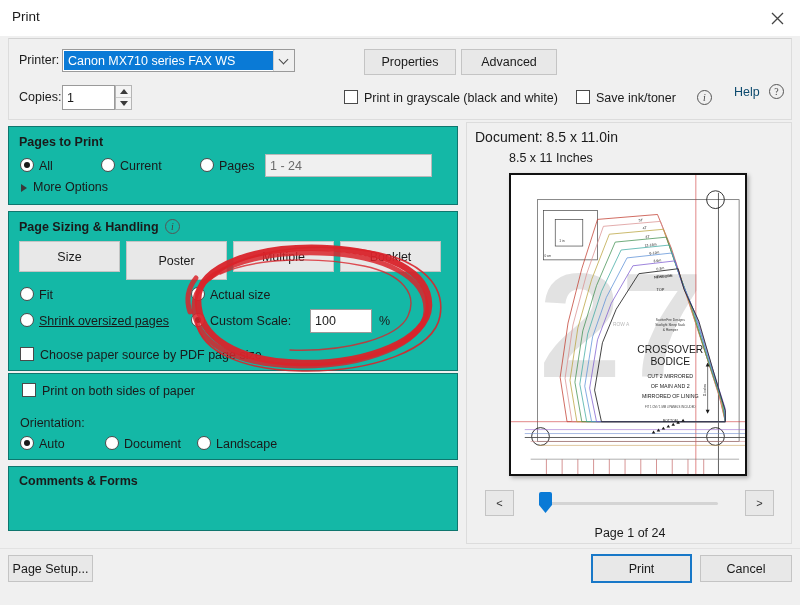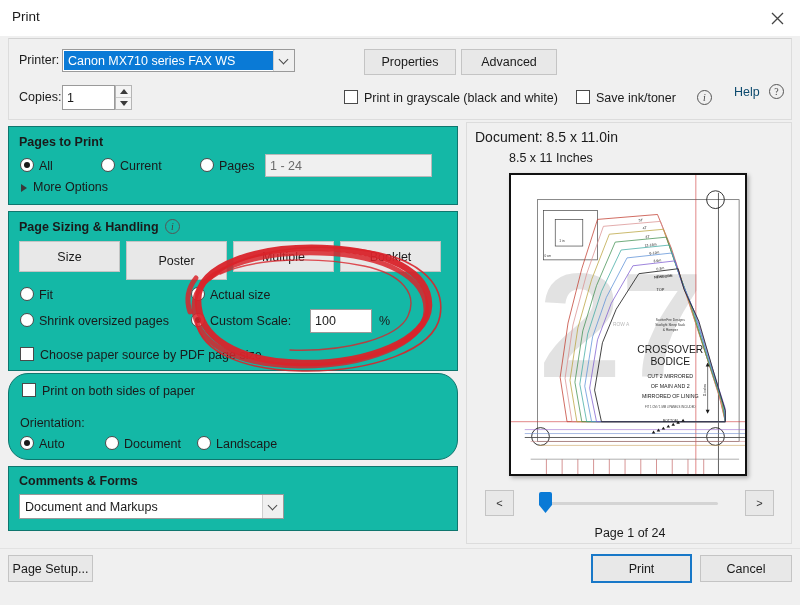--- a/index.html
+++ b/index.html
@@ -337,60 +337,54 @@
 
     <div class="btn" style="left:10px; top:29px; width:101px; height:31px;">Size</div>
     <div class="btn" style="left:117px; top:29px; width:101px; height:39px;">Poster</div>
     <div class="btn" style="left:224px; top:29px; width:101px; height:31px;">Multiple</div>
     <div class="btn" style="left:331px; top:29px; width:101px; height:31px;">Booklet</div>
 
     <div class="rdo" style="left:11px; top:75px;"></div>
     <div class="lbl" style="left:30px; top:76px;">Fit</div>
 
     <div class="rdo" style="left:11px; top:101px;"></div>
-    <div class="lbl" style="left:30px; top:102px;">Shrink oversized pages</div>
+    <div class="lbl" style="left:30px; top:102px;text-decoration:underline;">Shrink oversized pages</div>
 
     <div class="rdo" style="left:182px; top:75px;"></div>
     <div class="lbl" style="left:201px; top:76px;">Actual size</div>
 
     <div class="rdo on" style="left:182px; top:101px;"></div>
     <div class="lbl" style="left:201px; top:102px;">Custom Scale:</div>
 
     <div class="numfield" style="left:301px; top:97px; width:62px; height:24px;">100</div>
     <div class="lbl" style="left:370px; top:102px;">%</div>
 
     <div class="cbx" style="left:11px; top:135px;"></div>
     <div class="lbl" style="left:31px; top:136px;">Choose paper source by PDF page size</div>
   </div>
 
-  <div class="group" style="left:8px; top:373px; width:450px; height:87px;border-radius:20px;">
+  <div class="group" style="left:8px; top:373px; width:450px; height:87px;">
     <div class="cbx" style="left:13px; top:9px;"></div>
     <div class="lbl" style="left:33px; top:10px;">Print on both sides of paper</div>
 
     <div class="lbl" style="left:11px; top:42px;">Orientation:</div>
 
     <div class="rdo on" style="left:11px; top:62px;"></div>
     <div class="lbl" style="left:30px; top:63px;">Auto</div>
 
     <div class="rdo" style="left:96px; top:62px;"></div>
     <div class="lbl" style="left:115px; top:63px;">Document</div>
 
     <div class="rdo" style="left:188px; top:62px;"></div>
     <div class="lbl" style="left:207px; top:63px;">Landscape</div>
   </div>
 
   <div class="group" style="left:8px; top:466px; width:450px; height:65px;">
     <div class="group-title" style="left:10px; top:7px;">Comments &amp; Forms</div>
 
-    <div class="combo" style="left:10px; top:27px; width:265px; height:25px;">
-      <div class="plain-val">Document and Markups</div>
-      <div class="arrow-box">
-          <span class="chev"></span>
-        </div>
-    </div>
 
   </div>
 
   <div class="preview-panel">
     <div class="doc-size">Document: 8.5 x 11.0in</div>
     <div class="paper-size">8.5 x 11 Inches</div>
 
     <div class="page-shadow">
       <div class="page-inner">
         <svg viewBox="0 0 238 303" preserveAspectRatio="none">

